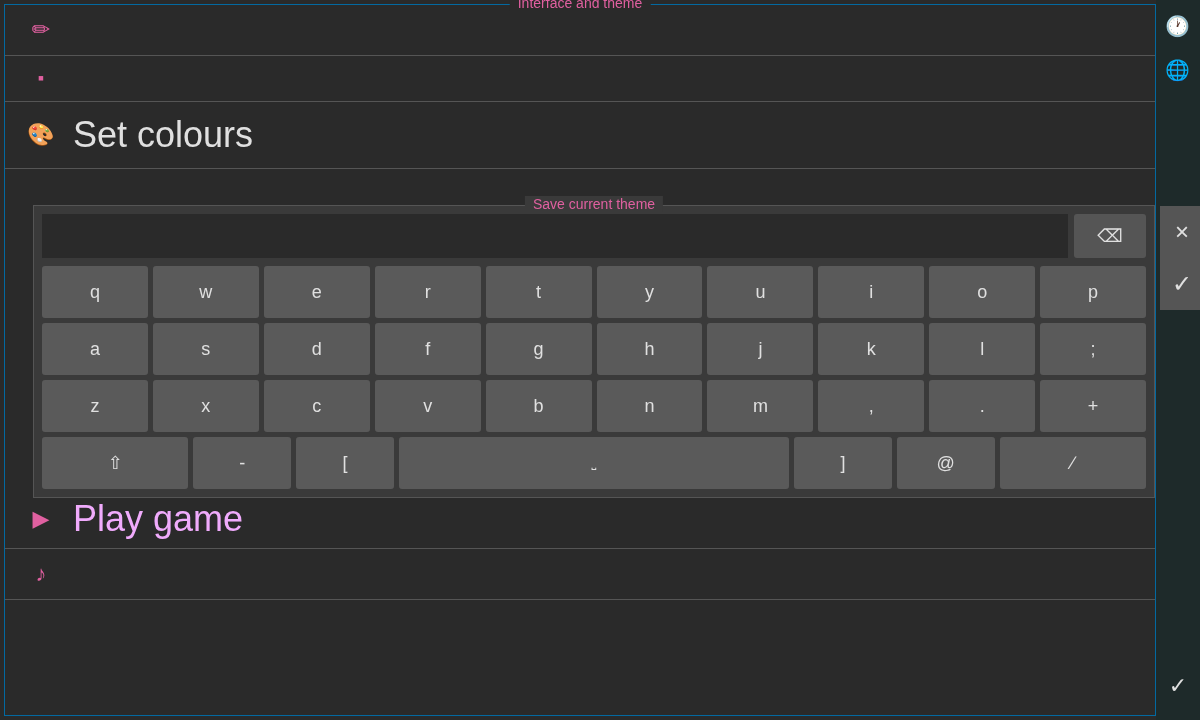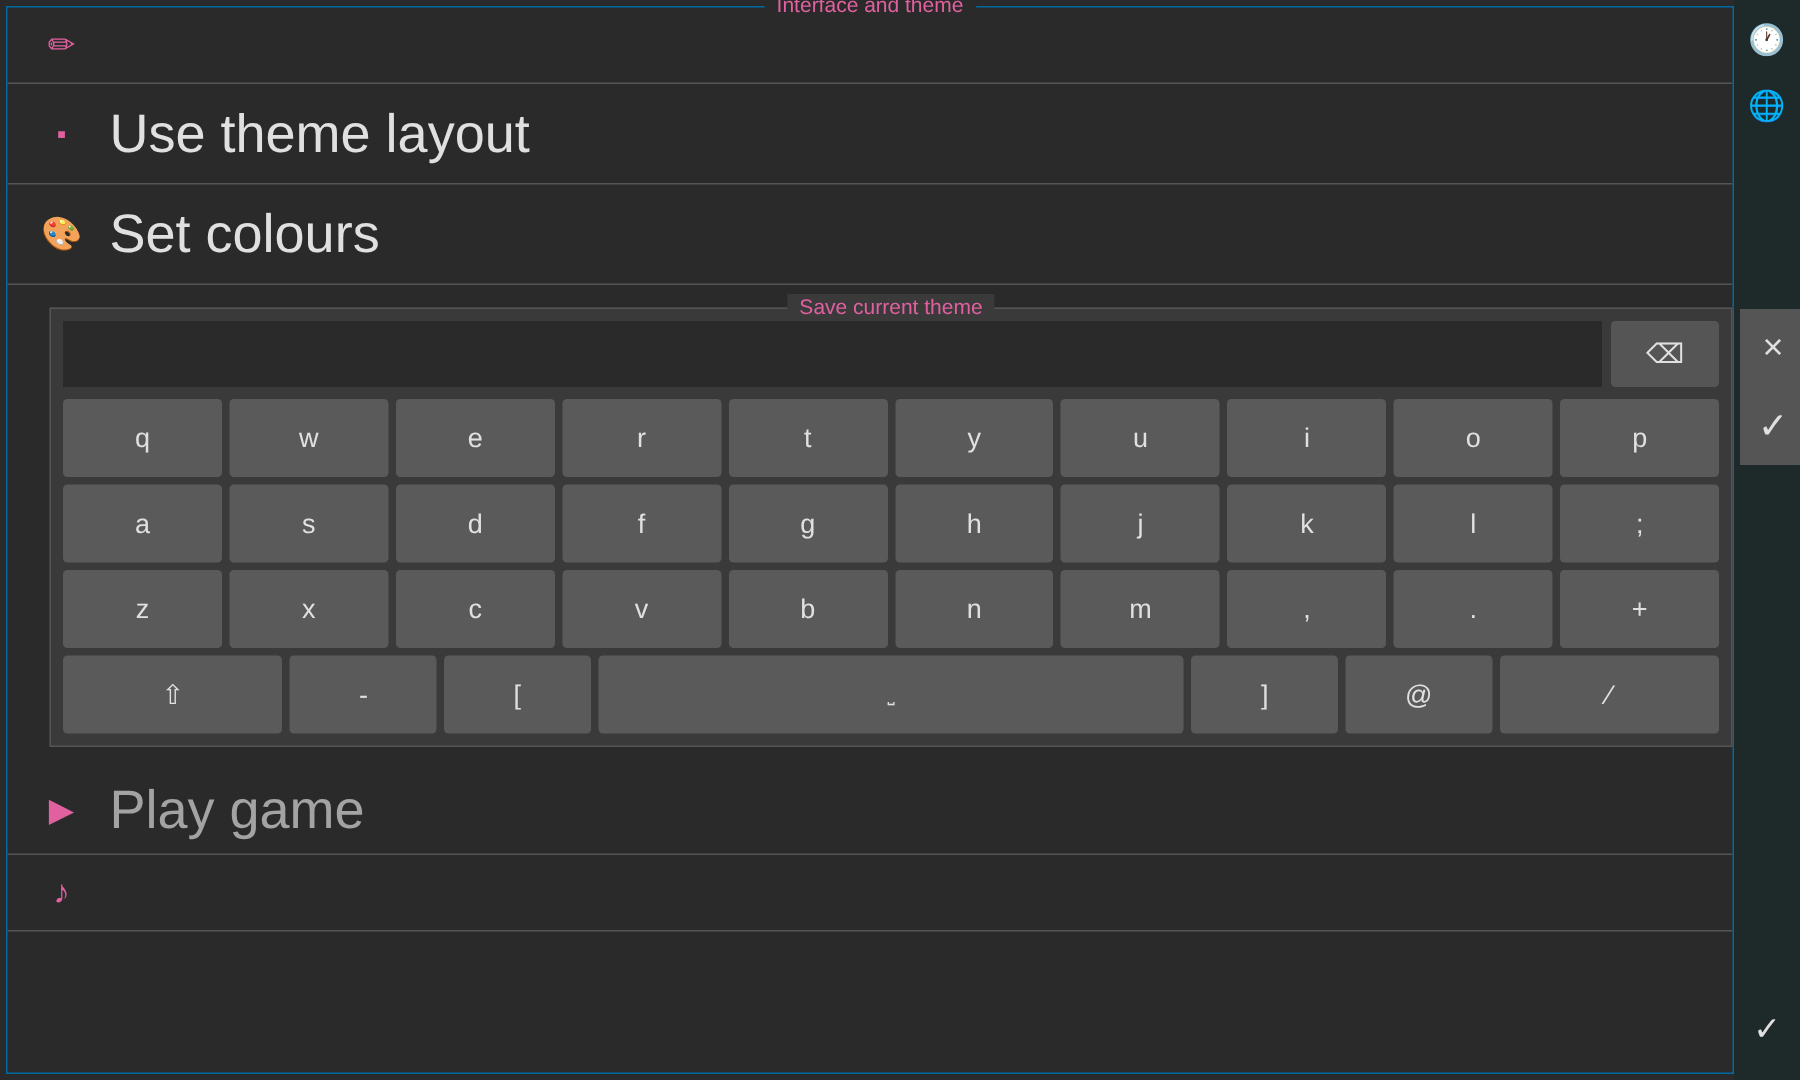--- a/index.html
+++ b/index.html
@@ -223,21 +223,20 @@
 
 <div class="main-area">
   <span class="panel-title">Interface and theme</span>
 
   <div class="menu-item">
     <span class="menu-item-icon">✏</span>
   </div>
 
   <div class="menu-item">
     <span class="menu-item-icon" style="font-size:18px;">▪</span>
-    <span class="menu-item-label">Use theme layout</span>
   </div>
 
   <div class="menu-item">
     <span class="menu-item-icon">🎨</span>
     <span class="menu-item-label">Set colours</span>
   </div>
 
   <div class="keyboard-overlay">
     <span class="keyboard-title">Save current theme</span>
 
@@ -299,21 +298,21 @@
     </div>
 
     <div class="keyboard-side-buttons">
       <button class="side-btn cancel">×</button>
       <button class="side-btn confirm" style="margin-top: auto;">✓</button>
     </div>
   </div>
 
   <div style="margin-top: 320px; border-bottom: 1px solid #555; padding: 12px 20px; display:flex; align-items:center; overflow:hidden; height: 60px;">
     <span class="partial-icon">▶</span>
-    <span class="partial-label" style="font-size:36px; color:#a3a3a3; font-weight:300;">Play game</span>
+    <span class="partial-label" style="font-size:36px; color:#f0abfc; font-weight:300;">Play game</span>
   </div>
 
   <div class="menu-item">
     <span class="menu-item-icon" style="color:#e060a0;">♪</span>
   </div>
 
 </div>
 
 <div class="right-sidebar">
   <div class="sidebar-icon clock">🕐</div>

